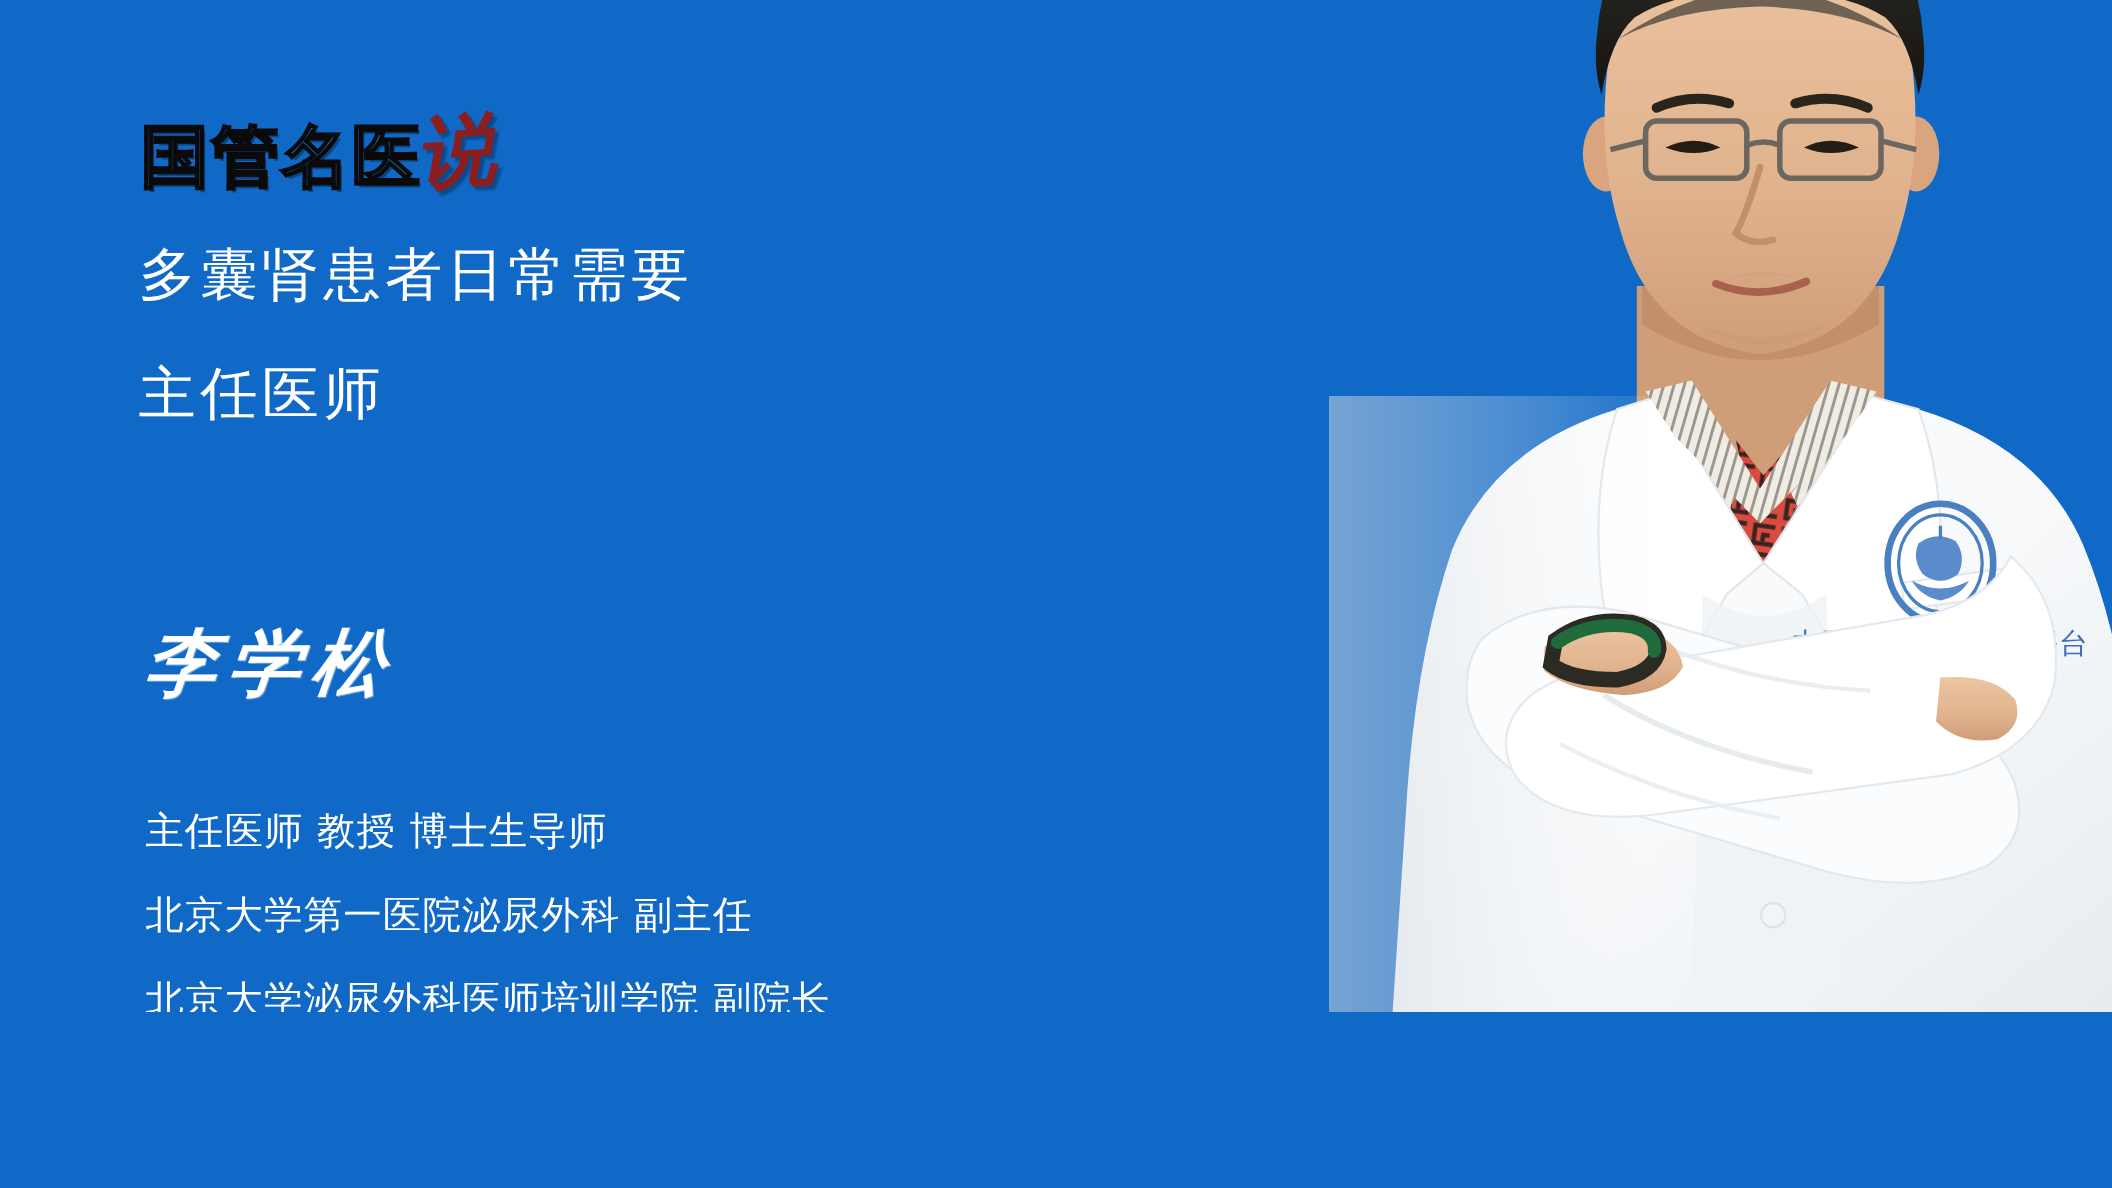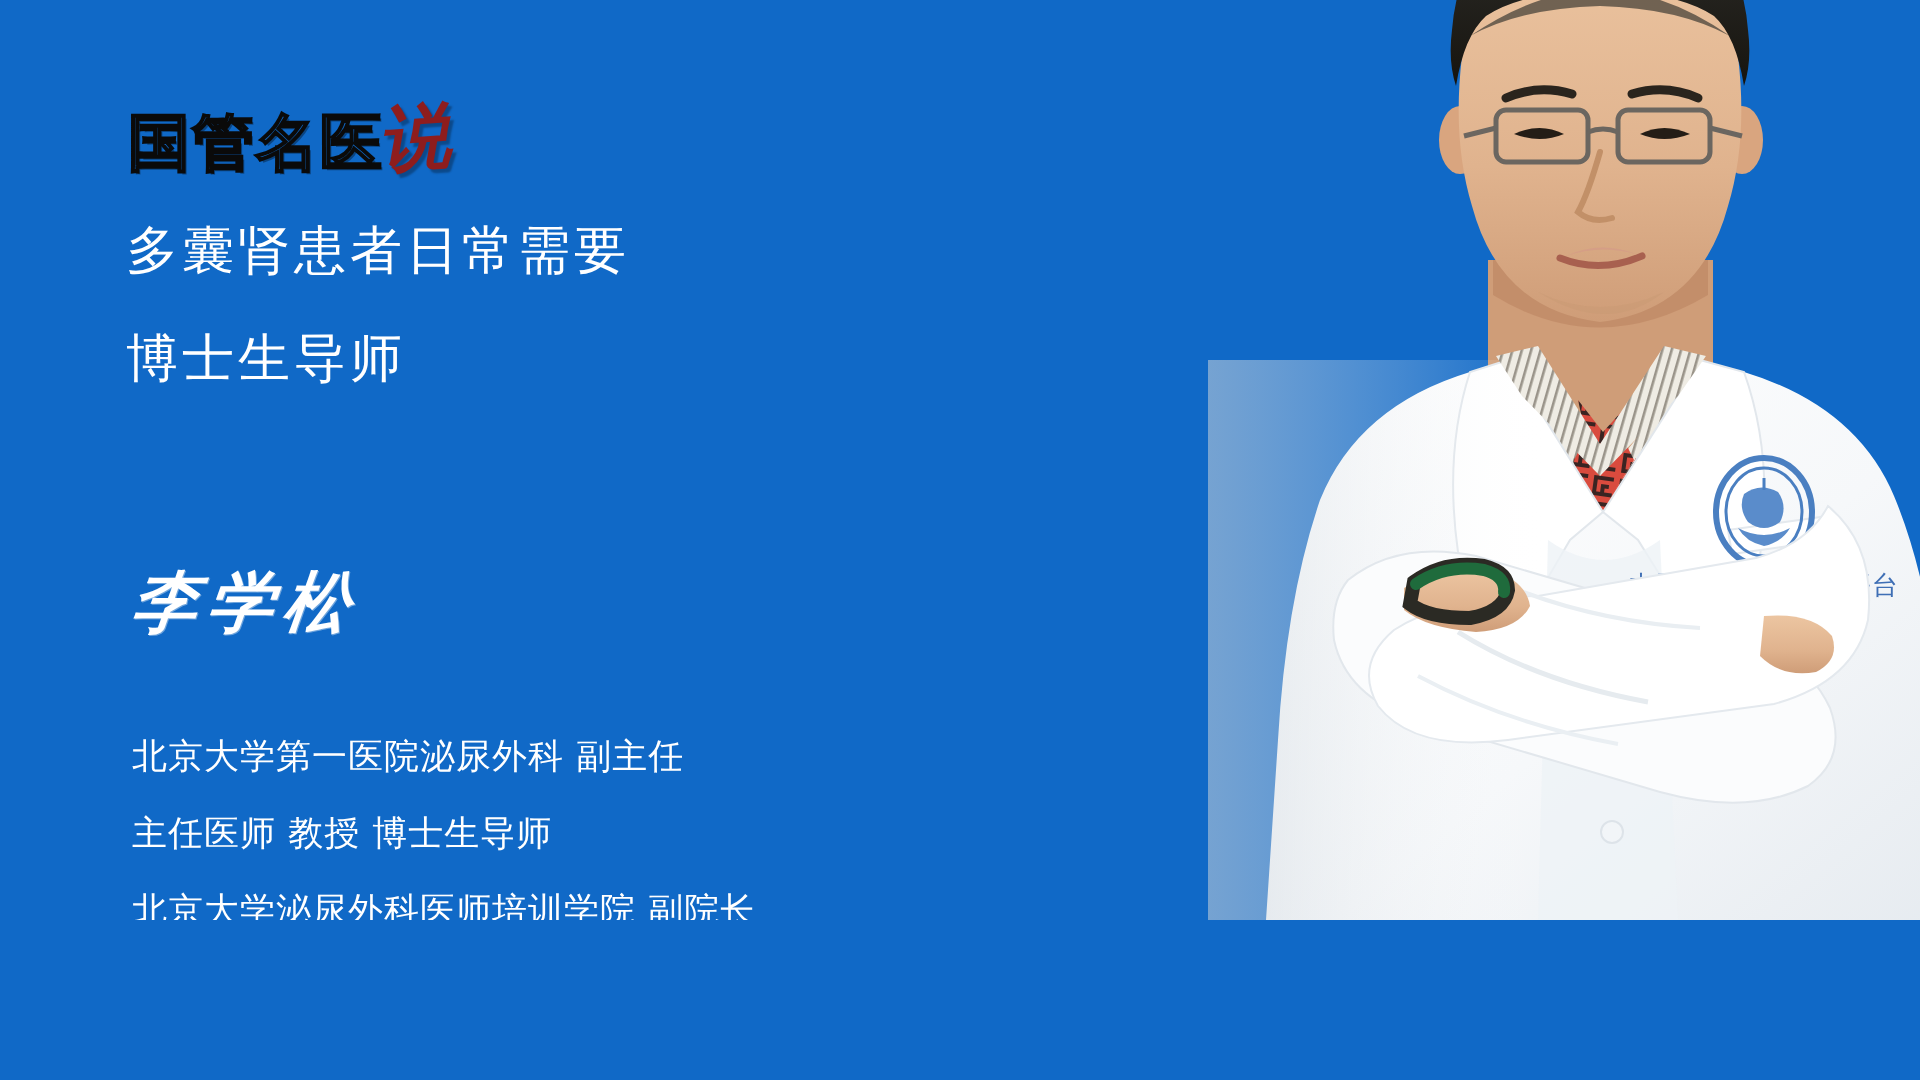--- a/index.html
+++ b/index.html
@@ -77,28 +77,28 @@
 
 <div id="stage">
 
   <div id="logo">
     <span class="lg-main">国管名医</span>
     <span class="lg-accent">说</span>
   </div>
 
   <div id="title">
     <span class="tl">多囊肾患者日常需要</span>
-    <span class="tl">博士生导师</span>
+    <span class="tl">主任医师</span>
   </div>
 
   <div id="doctor-name">李学松</div>
 
   <div id="credentials">
+    <span class="cred">主任医师  教授  博士生导师</span>
     <span class="cred">北京大学第一医院泌尿外科  副主任</span>
-    <span class="cred">主任医师  教授  博士生导师</span>
     <span class="cred">北京大学泌尿外科医师培训学院  副院长</span>
   </div>
 
   <div id="photo">
     <svg viewBox="0 0 760 1080" xmlns="http://www.w3.org/2000/svg">
       <defs>
         <linearGradient id="coatG" x1="0" y1="0" x2="1" y2="1">
           <stop offset="0%" stop-color="#ffffff"></stop>
           <stop offset="55%" stop-color="#f6f8fa"></stop>
           <stop offset="100%" stop-color="#e6ebf0"></stop>

